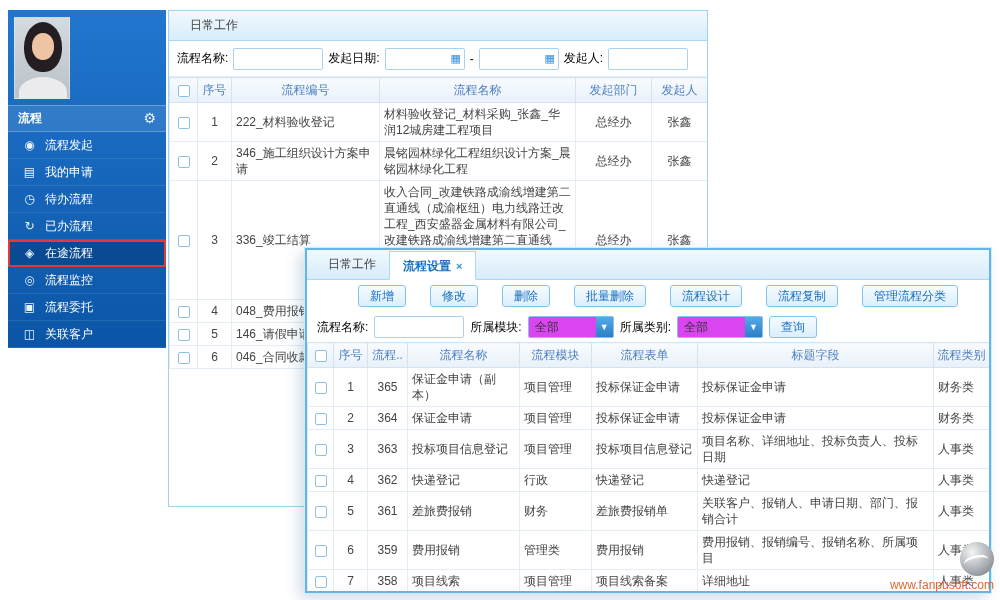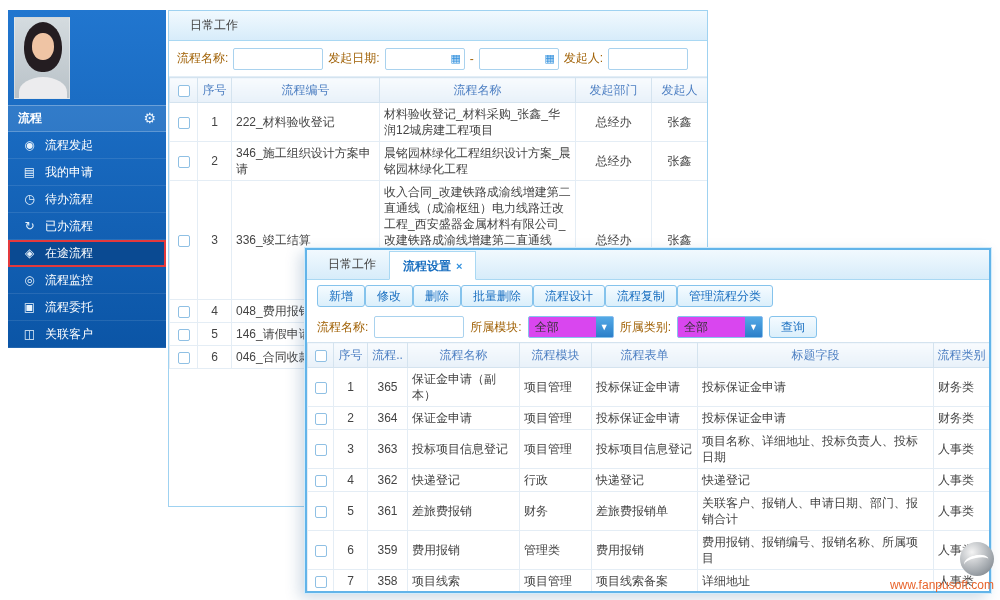--- a/index.html
+++ b/index.html
@@ -32,28 +32,28 @@
   #win2{left:305px;top:248px;width:686px;height:345px;border:2px solid #62b4e9;z-index:5;
         box-shadow:0 0 0 1px #d3ecfb,-5px 5px 14px rgba(30,80,130,.22);}
   .tabbar{height:30px;background:linear-gradient(#f1f9fe,#d7ecfa);border-bottom:1px solid #a9d8f3;
           display:flex;align-items:flex-end;padding-left:8px;}
   .tab{height:29px;line-height:29px;padding:0 13px;color:#444;cursor:pointer;}
   .tab.active{background:#fff;border:1px solid #a9d8f3;border-bottom:1px solid #fff;
               color:#1a6fc0;font-weight:bold;margin-bottom:-1px;}
   .tab .x{margin-left:5px;color:#2f8fdd;font-weight:bold;font-size:11px;cursor:pointer;}
 
   .filterbar{display:flex;align-items:center;gap:5px;padding:0 8px;height:36px;border-bottom:1px solid #e3eef7;}
-  .lbl{color:#a16207;white-space:nowrap;}
+  .lbl{color:#000000;white-space:nowrap;}
   input.txt{height:22px;border:1px solid #a9d2ee;border-radius:2px;outline:none;padding:0 4px;font:inherit;background:#fff;}
   .w90{width:90px;}
   .datebox{display:flex;align-items:center;height:22px;width:80px;border:1px solid #a9d2ee;border-radius:2px;background:#fff;}
   .datebox input{flex:1;border:none;outline:none;height:18px;width:58px;padding:0 2px;font:inherit;}
   .cal{width:16px;text-align:center;color:#2f8fdd;cursor:pointer;font-size:11px;}
 
-  .toolbar{display:flex;align-items:center;gap:0;padding:0 10px;height:32px;}
+  .toolbar{display:flex;align-items:center;gap:24px;padding:0 10px;height:32px;margin-left:41px;}
   .btn{background:linear-gradient(#f5fbff,#dbeffb);border:1px solid #85c3ec;color:#1a6fc0;
        border-radius:3px;padding:4px 11px;cursor:pointer;font:inherit;font-size:12px;line-height:1;}
   .filter2{display:flex;align-items:center;gap:6px;padding:0 10px;height:30px;}
   .select{display:flex;width:86px;height:22px;border:1px solid #85c3ec;border-radius:2px;background:#d946ef;cursor:pointer;overflow:hidden;}
   .select .val{flex:1;line-height:20px;padding-left:6px;}
   .select .arr{width:17px;background:linear-gradient(#54a9e6,#2b7fc9);color:#fff;text-align:center;line-height:20px;font-size:9px;}
 
   
   table{border-collapse:collapse;table-layout:fixed;font-size:12px;}
   #win1 table{width:538px;} #win2 table{width:682px;}

